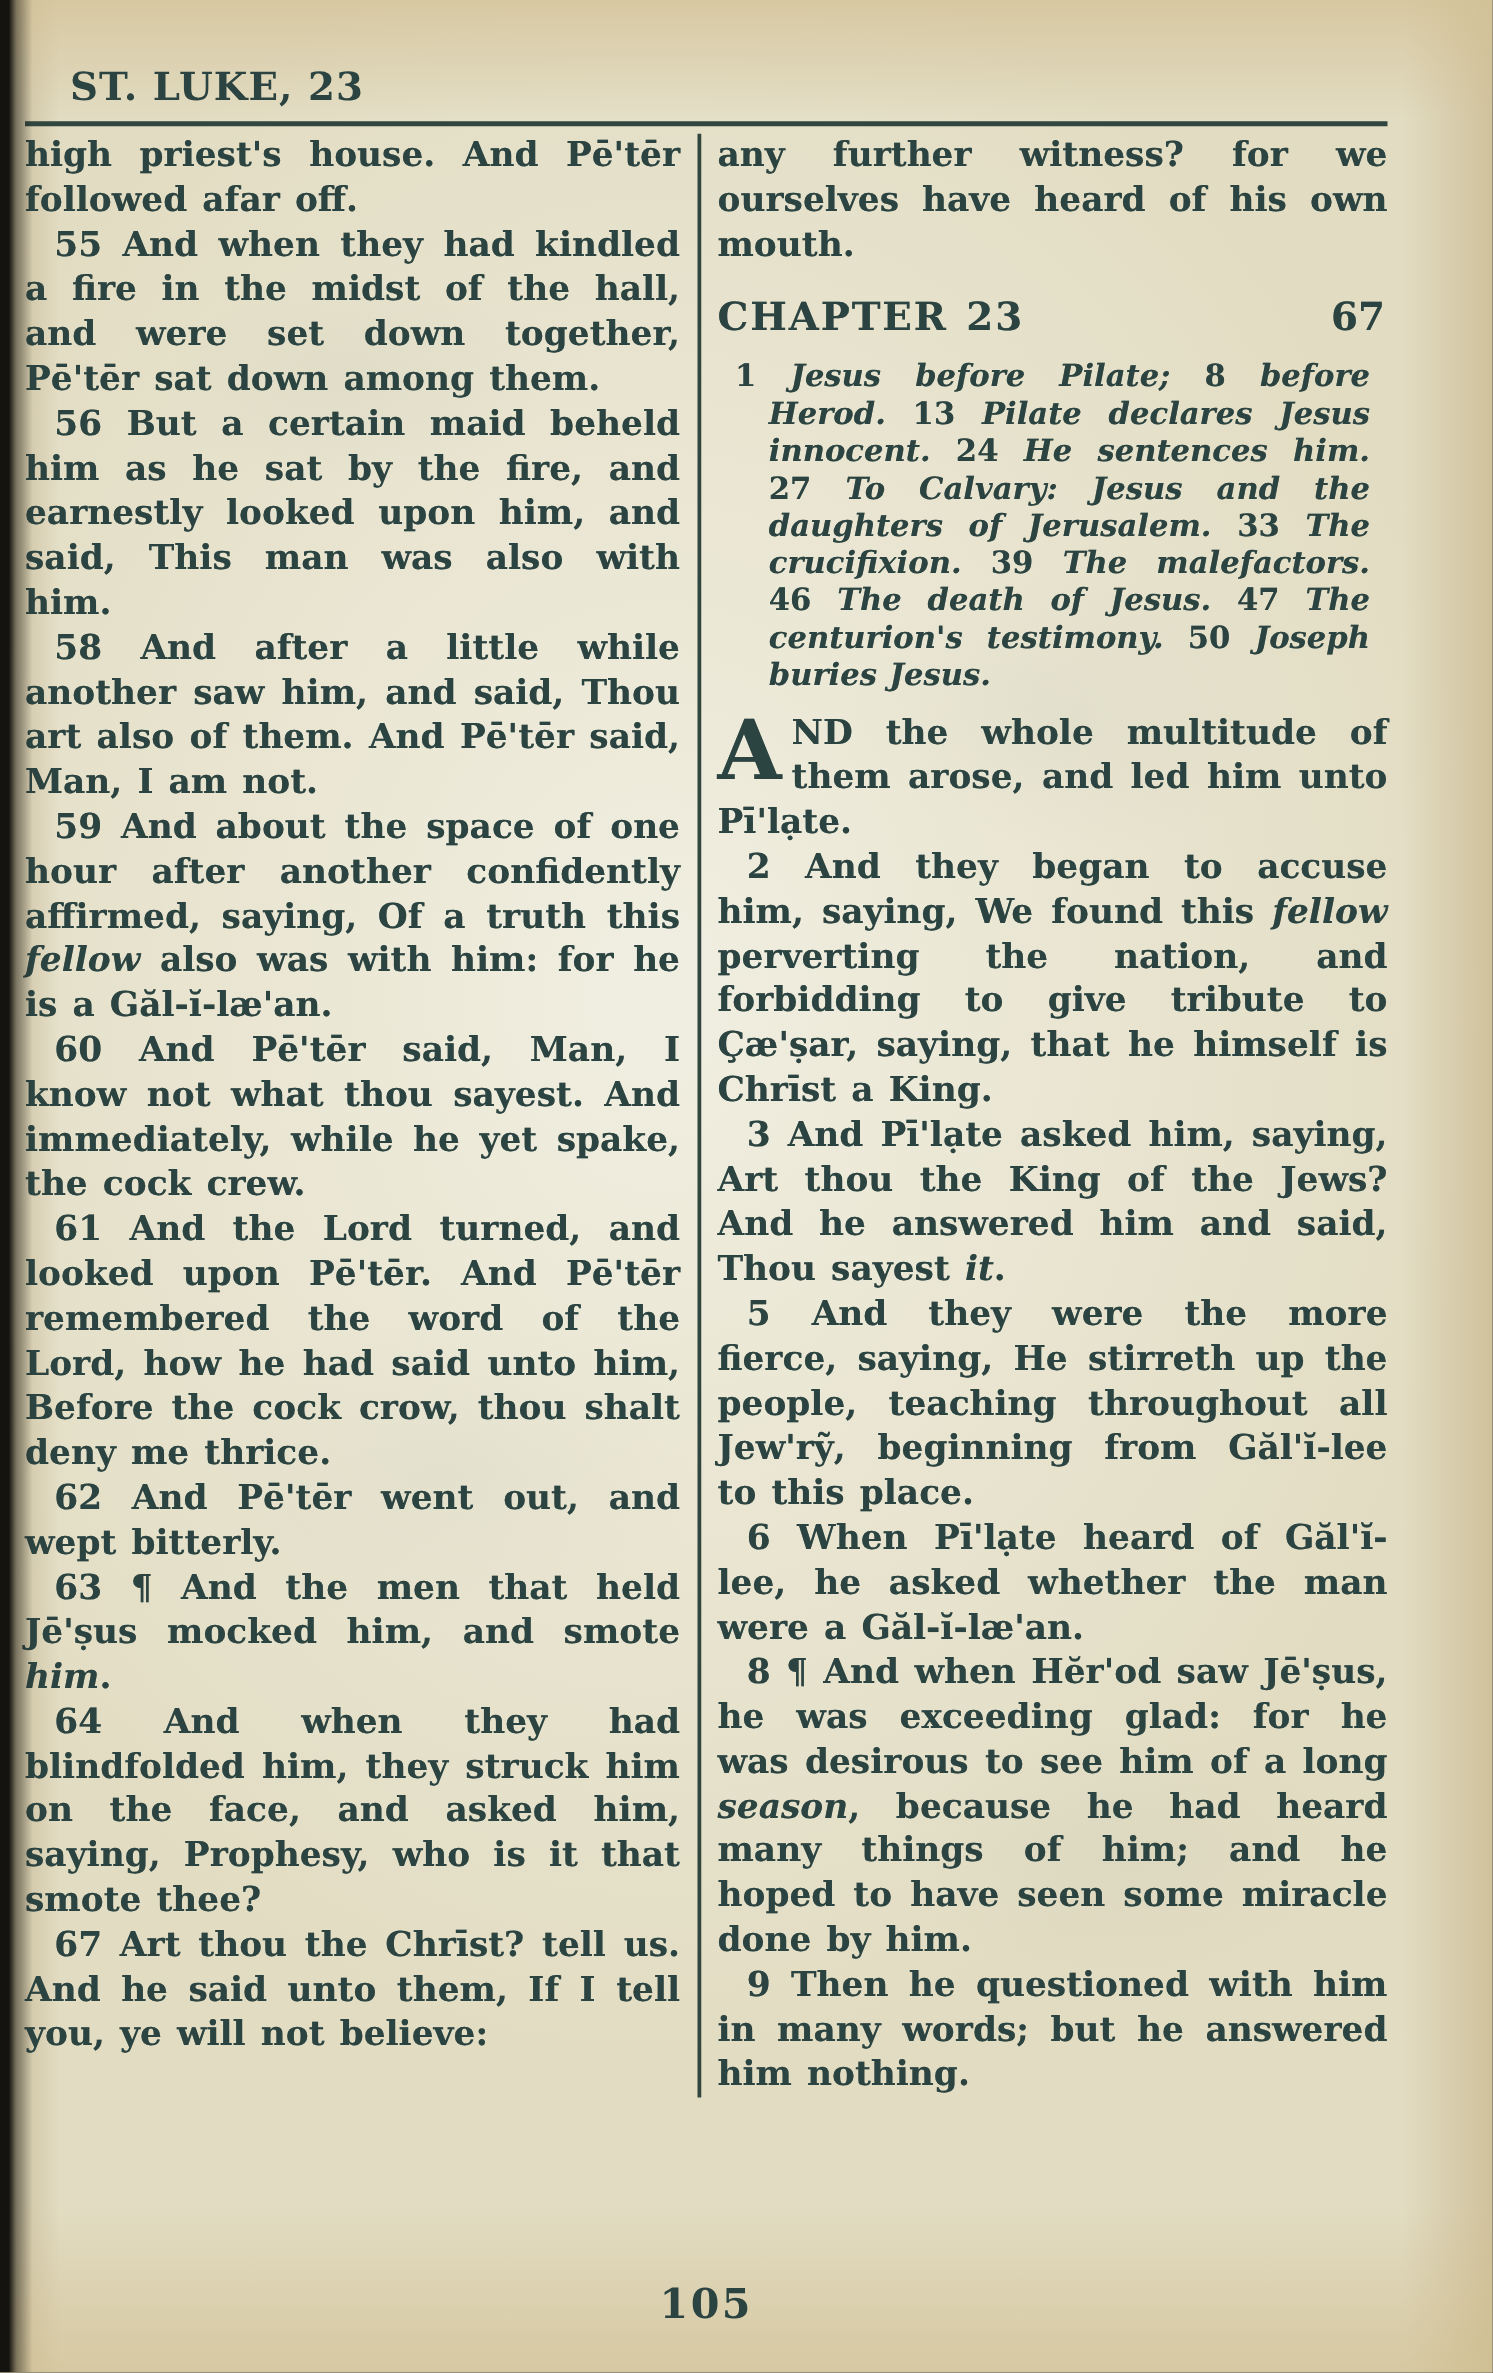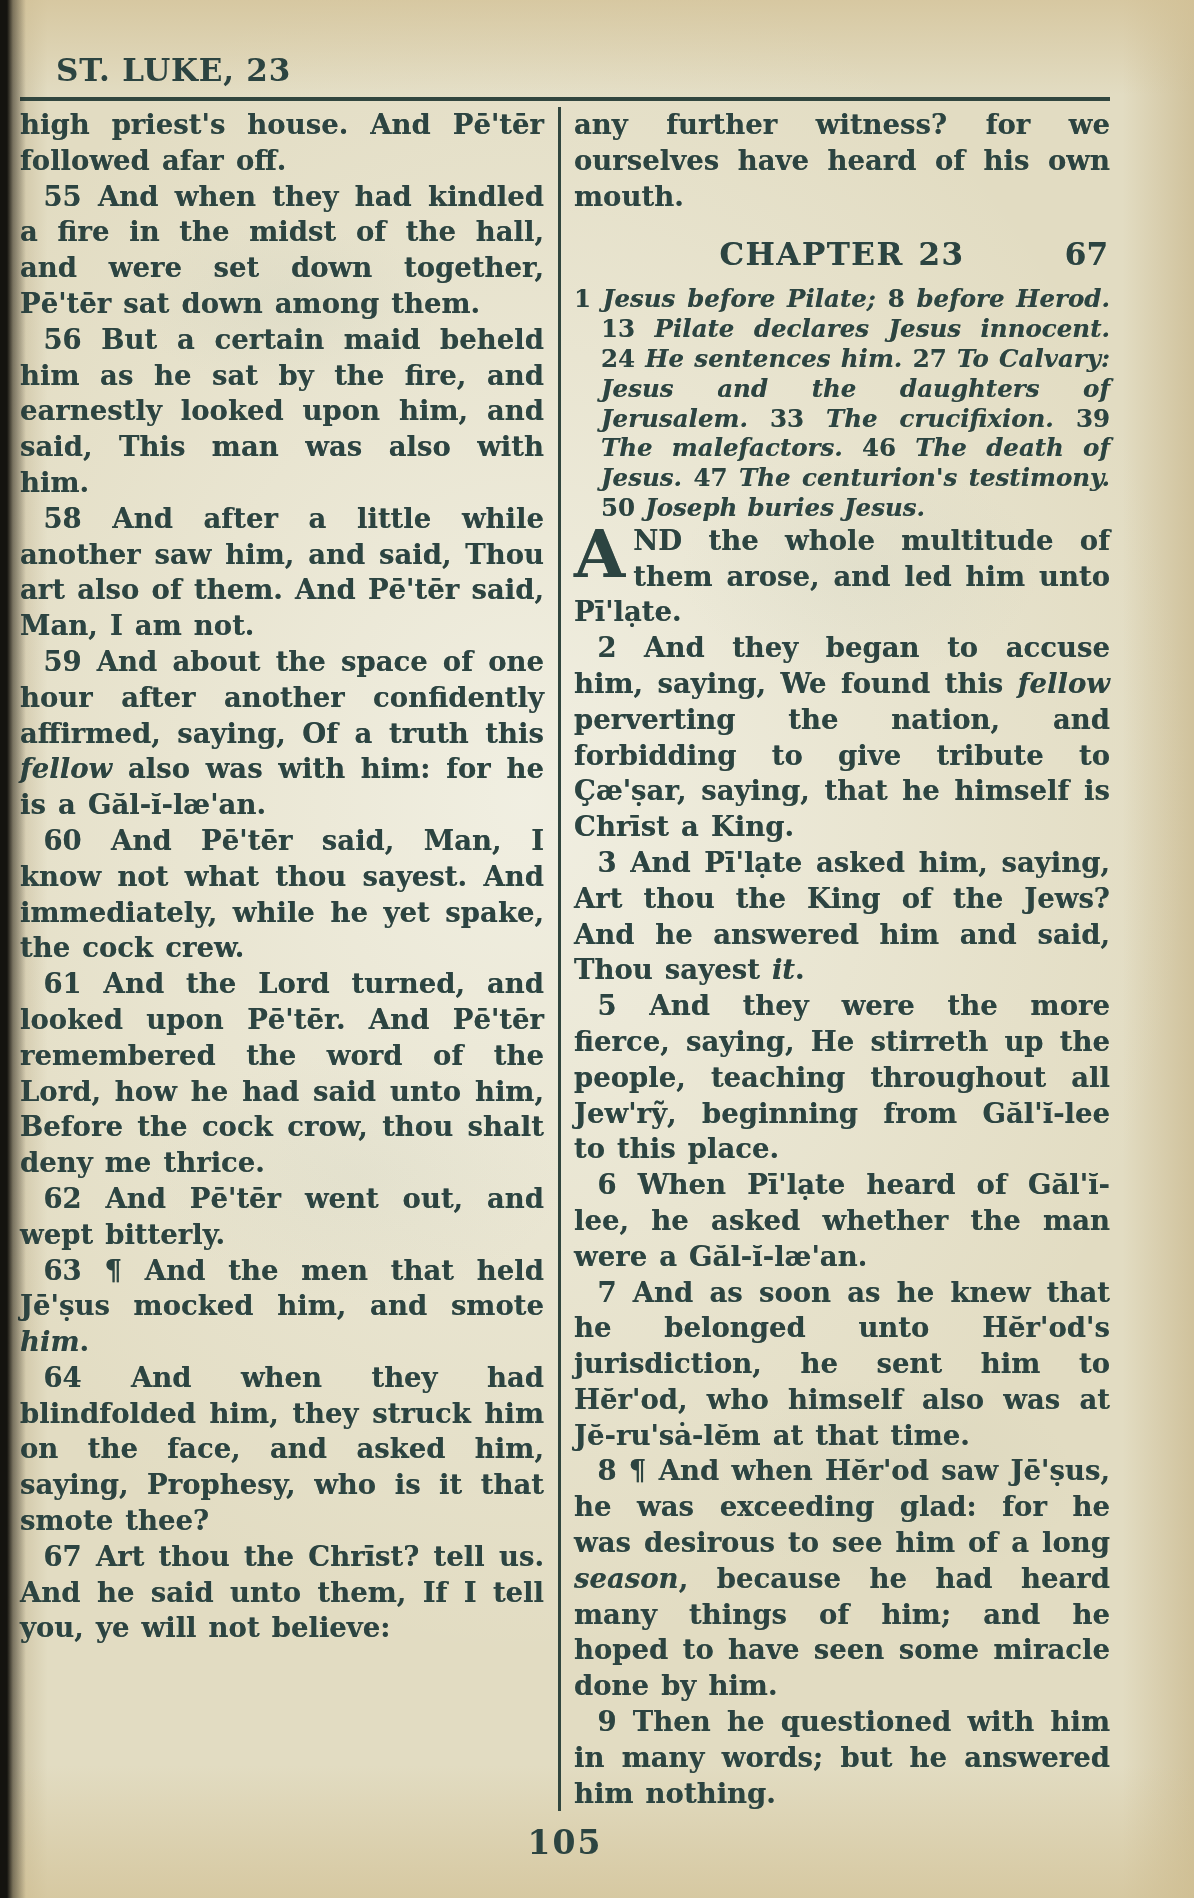--- a/index.html
+++ b/index.html
@@ -45,26 +45,26 @@
     text-align:justify;word-spacing:2.5px;
     text-shadow:0 0 .5px rgba(44,68,65,.55);
   }
   .col-left{width:524px;}
   .divider{width:3px;background:#31463f;margin-left:14px;margin-right:13px;}
   .col-right{flex:1;}
 
   p.verse{margin:0;text-indent:.85em;}
   p.verse.cont{text-indent:0;}
 
-  .chap-row{position:relative;text-align:center;margin:22px 0 12px 0;
+  .chap-row{position:relative;margin:22px 0 12px 0;
     font-size:31px;font-weight:bold;letter-spacing:1.5px;line-height:36px;}
   .folio{position:absolute;right:2px;top:0;letter-spacing:0;}
 
   .summary{
-    margin:0;font-style:italic;font-size:24.5px;line-height:29.8px;
+    margin:14px;font-style:italic;font-size:24.5px;line-height:29.8px;
     padding-left:27px;text-indent:-27px;text-align:justify;word-spacing:1.5px;
   }
   .summary .rm{font-style:normal;}
 
   .dropverse{margin-top:12px;}
   .dropcap{float:left;font-size:66px;line-height:52px;padding:5px 8px 0 0;font-weight:bold;}
 
   .page-num{
     position:absolute;left:20px;width:1090px;bottom:36px;z-index:2;
     text-align:center;font-size:33px;font-weight:bold;letter-spacing:2px;
@@ -114,21 +114,20 @@
 
         <p class="verse cont dropverse">
           <span class="dropcap">A</span><span>ND the whole multitude of them arose, and led him unto Pī'lạte.</span>
         </p>
 
         <div id="col-right-verses">
             <p class="verse"><span class="vnum">2</span> And they began to accuse him, saying, We found this <i>fellow</i> perverting the nation, and forbidding to give tribute to Çæ'ṣar, saying, that he himself is Chrīst a King.</p>
             <p class="verse"><span class="vnum">3</span> And Pī'lạte asked him, saying, Art thou the King of the Jews? And he answered him and said, Thou sayest <i>it</i>.</p>
             <p class="verse"><span class="vnum">5</span> And they were the more fierce, saying, He stirreth up the people, teaching throughout all Jew'rỹ, beginning from Găl'ĭ-lee to this place.</p>
             <p class="verse"><span class="vnum">6</span> When Pī'lạte heard of Găl'ĭ-lee, he asked whether the man were a Găl-ĭ-læ'an.</p>
-            <p class="verse"><span class="vnum">7</span> And as soon as he knew that he belonged unto Hĕr'od's jurisdiction, he sent him to Hĕr'od, who himself also was at Jĕ-ru'sȧ-lĕm at that time.</p>
             <p class="verse"><span class="vnum">8</span> ¶ And when Hĕr'od saw Jē'ṣus, he was exceeding glad: for he was desirous to see him of a long <i>season</i>, because he had heard many things of him; and he hoped to have seen some miracle done by him.</p>
             <p class="verse"><span class="vnum">9</span> Then he questioned with him in many words; but he answered him nothing.</p>
           </div>
       </div>
     </div>
   </div>
 
   <div class="page-num">105</div>
 </div>
 

